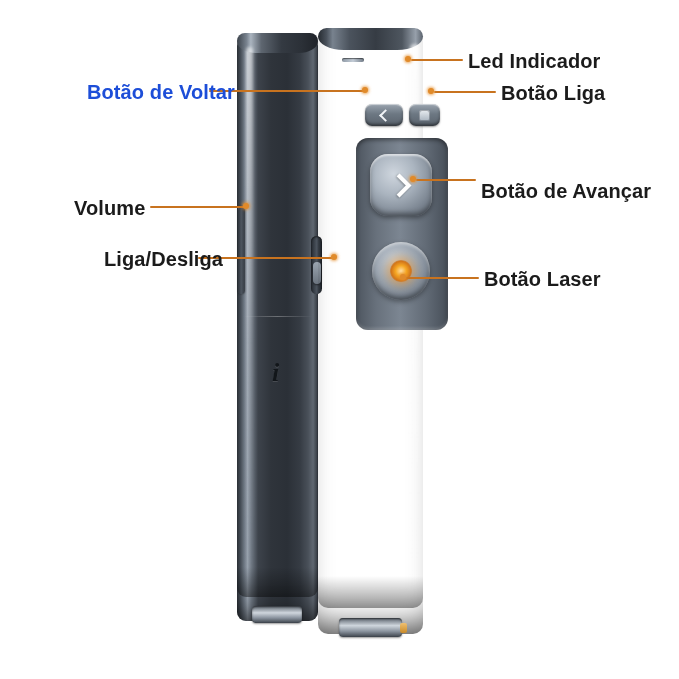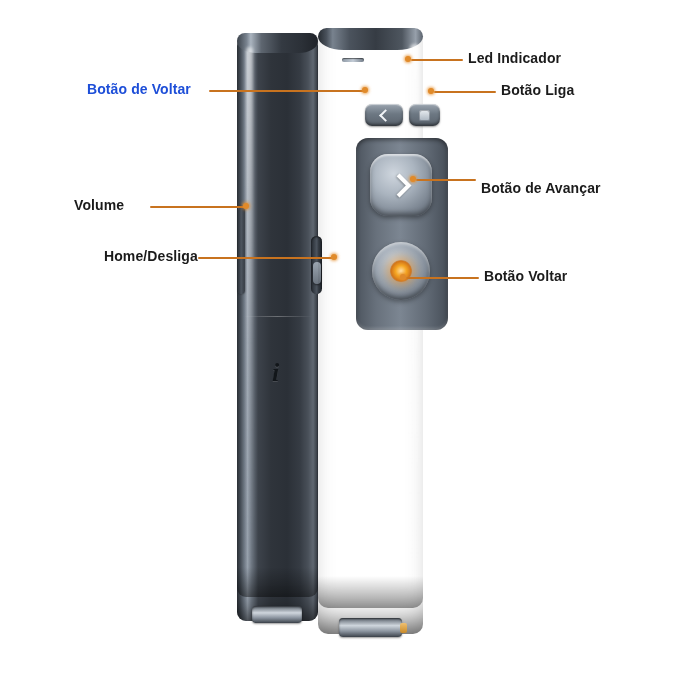--- a/index.html
+++ b/index.html
@@ -7,21 +7,21 @@
     width:679px;height:679px;
     background:#ffffff;
     font-family:"Liberation Sans", sans-serif;
     overflow:hidden;
     position:relative;
   }
   #stage{position:absolute;inset:0;width:679px;height:679px;}
 
   
   .callout{position:absolute;font-weight:bold;color:#1b1b1b;white-space:nowrap;
-           font-size:14px;letter-spacing:.1px;line-height:1;}
+           font-size:20px;letter-spacing:.1px;line-height:1;}
   .lead{position:absolute;background:#c8731f;height:2px;border-radius:1px;}
   .dot{position:absolute;width:6px;height:6px;border-radius:50%;
        background:#e08a2a;box-shadow:0 0 3px 1px rgba(230,140,40,.75);}
 
   
   .device{position:absolute;}
 
   
   #unit-left{
     left:237px;top:33px;width:81px;height:588px;
@@ -254,25 +254,25 @@
       <div class="dot" style="left: 405px; top: 56px;"></div>
       <div class="callout" style="left: 468px; top: 51px; color: rgb(27, 27, 27);">Led Indicador</div>
       <div class="lead" style="left: 434px; top: 91px; width: 62px; background: rgb(200, 115, 31);"></div>
       <div class="dot" style="left: 428px; top: 88px;"></div>
       <div class="callout" style="left: 501px; top: 83px; color: rgb(27, 27, 27);">Botão Liga</div>
       <div class="lead" style="left: 416px; top: 179px; width: 60px; background: rgb(200, 115, 31);"></div>
       <div class="dot" style="left: 410px; top: 176px;"></div>
       <div class="callout" style="left: 481px; top: 181px; color: rgb(27, 27, 27); text-align: center;">Botão de Avançar</div>
       <div class="lead" style="left: 406px; top: 277px; width: 73px; background: rgb(200, 115, 31);"></div>
       <div class="dot" style="left: 400px; top: 274px;"></div>
-      <div class="callout" style="left: 484px; top: 269px; color: rgb(27, 27, 27);">Botão Voltar</div>
+      <div class="callout" style="left: 484px; top: 269px; color: rgb(27, 27, 27);">Botão Laser</div>
       <div class="lead" style="left: 209px; top: 90px; width: 156px; background: rgb(200, 115, 31);"></div>
       <div class="dot" style="left: 362px; top: 87px;"></div>
       <div class="callout" style="left: 87px; top: 82px; color: #1d4ed8;">Botão de Voltar</div>
       <div class="lead" style="left: 150px; top: 206px; width: 96px; background: rgb(200, 115, 31);"></div>
       <div class="dot" style="left: 243px; top: 203px;"></div>
       <div class="callout" style="left: 74px; top: 198px; color: rgb(27, 27, 27);">Volume</div>
       <div class="lead" style="left: 198px; top: 257px; width: 136px; background: rgb(200, 115, 31);"></div>
       <div class="dot" style="left: 331px; top: 254px;"></div>
-      <div class="callout" style="left: 104px; top: 249px; color: rgb(27, 27, 27);">Home/Desliga</div>
+      <div class="callout" style="left: 104px; top: 249px; color: rgb(27, 27, 27);">Liga/Desliga</div>
     </div>
 
 </div>
 
 </body></html>

